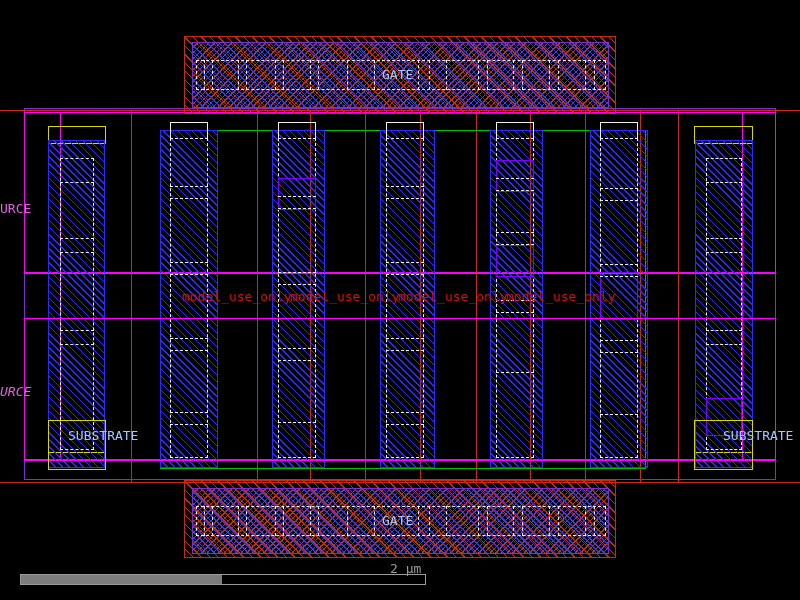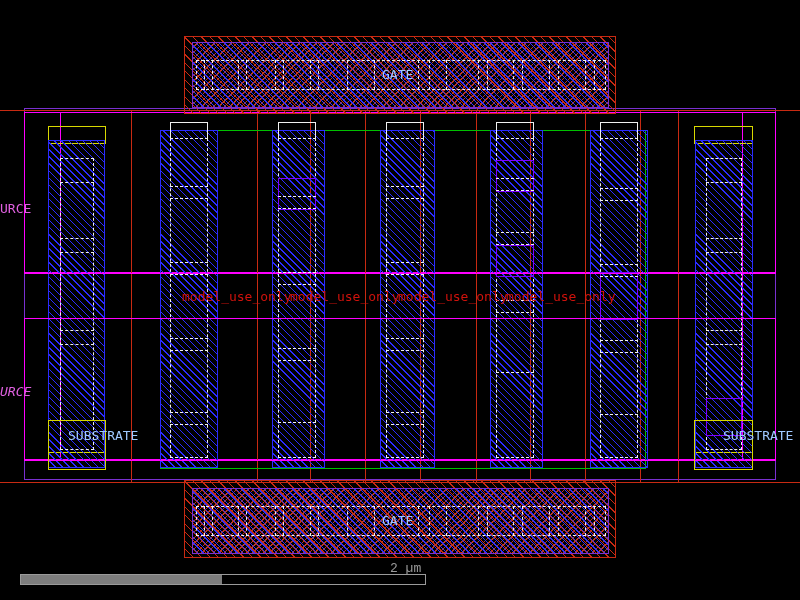--- a/index.html
+++ b/index.html
@@ -227,15 +227,15 @@
   <div class="lbl lbl-lightblue" style="left:68px;top:429px;">SUBSTRATE</div>
   <div class="lbl lbl-lightblue" style="left:723px;top:429px;">SUBSTRATE</div>
 
   <div class="lbl lbl-red" style="left:182px;top:290px;">model_use_only</div>
   <div class="lbl lbl-red" style="left:290px;top:290px;">model_use_only</div>
   <div class="lbl lbl-red" style="left:398px;top:290px;">model_use_only</div>
   <div class="lbl lbl-red" style="left:506px;top:290px;">model_use_only</div>
 
   <div id="scalebar-outline" style="left:20px;top:574px;width:406px;height:11px;"></div>
   <div id="scalebar-filled" style="left:21px;top:575px;width:201px;height:9px;"></div>
-  <div id="scale-label" class="lbl-gray" style="left:390px;top:561px;font-family:Liberation Mono, monospace;">2  µm</div>
+  <div id="scale-label" class="lbl-gray" style="left:390px;top:561px;">2  µm</div>
 
 </div>
 
 </body></html>

